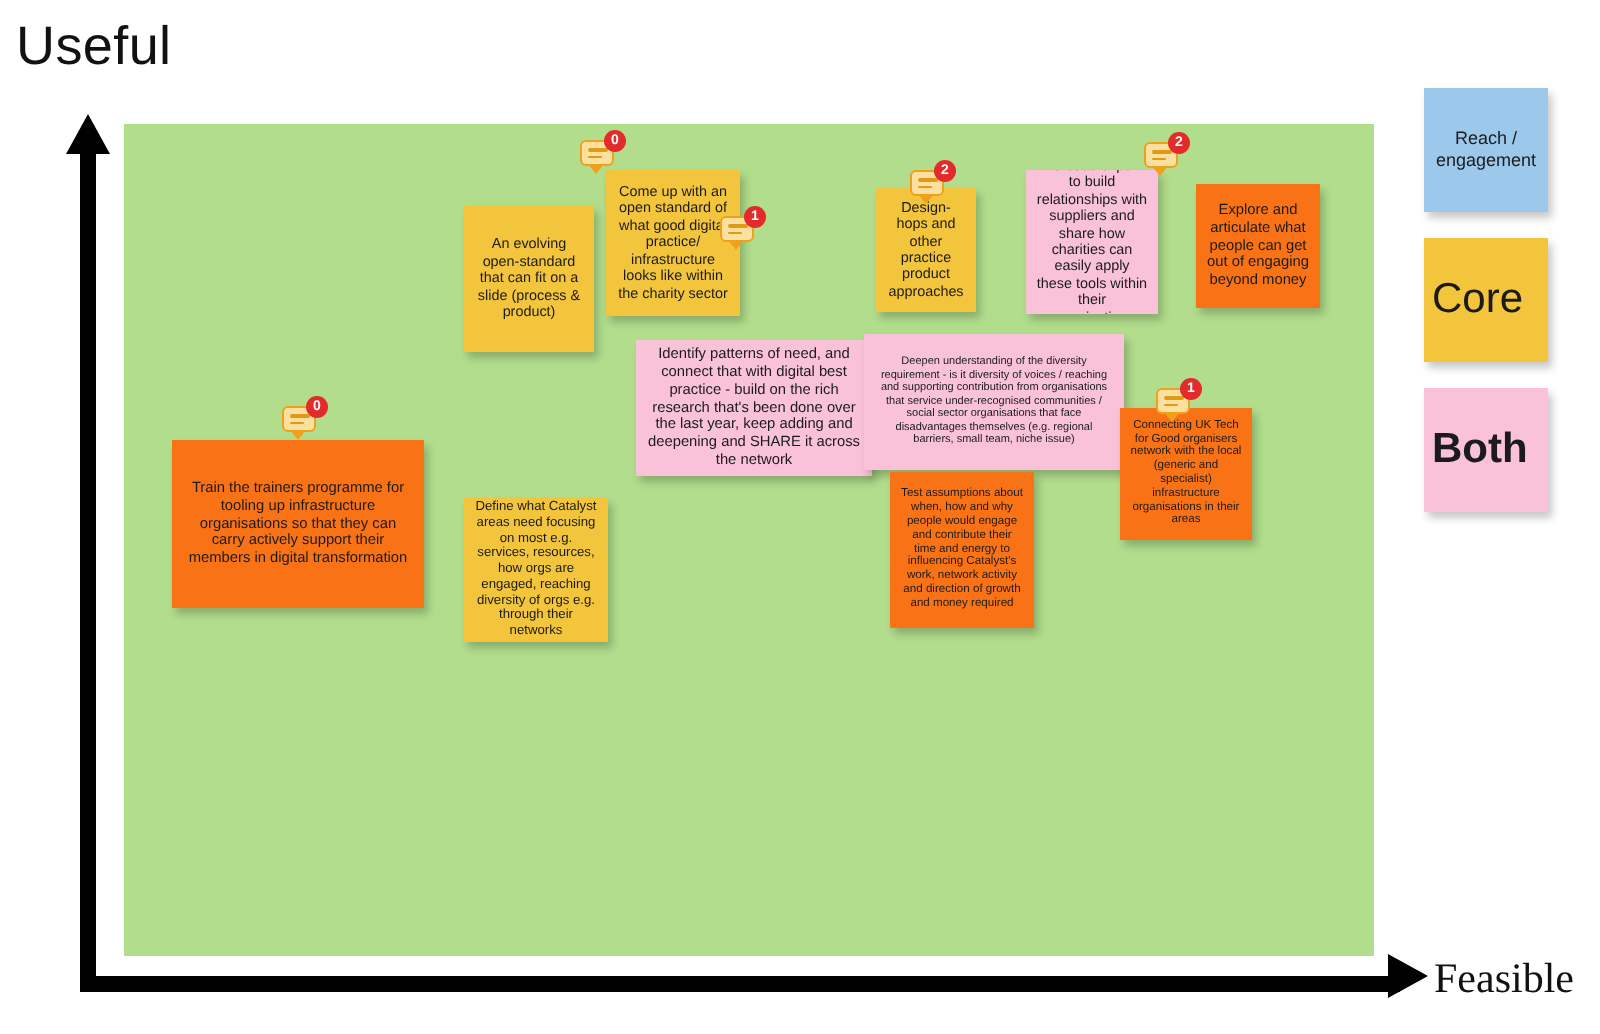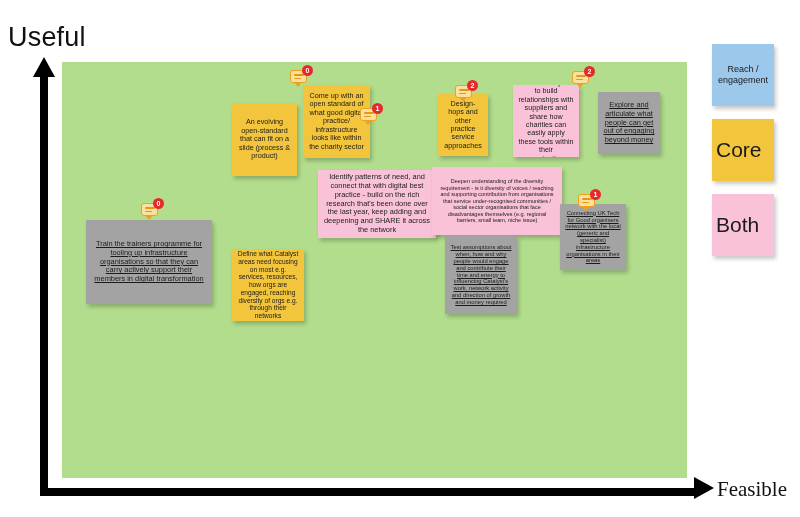--- a/index.html
+++ b/index.html
@@ -15,21 +15,21 @@
     position:absolute;left:0;top:0;width:800px;height:517px;
   }
 
   
   .axis-label{
     position:absolute;
     color:#111111;
     font-weight:400;
     white-space:nowrap;
   }
-  #label-useful{ left:8px; top:22px; font-size:27px; letter-spacing:.2px; }
+  #label-useful{ left:8px; top:8px; font-size:27px; letter-spacing:.2px; }
   #label-feasible{ left:717px; top:477px; font-size:21px;font-family:Liberation Serif, serif; }
 
   .axis-line{ position:absolute; background:#000000; }
   
   #axis-y-shaft{ left:40px; top:72px; width:8px; height:420px; }
   
   #axis-y-head{
     position:absolute;left:33px;top:57px;width:0;height:0;
     border-left:11px solid transparent;border-right:11px solid transparent;
     border-bottom:20px solid #000000;
@@ -57,21 +57,21 @@
     color:#1b1b1b;
     padding:5px 5px;
     box-shadow:2px 3px 4px rgba(0,0,0,.22);
     line-height:1.18;
     overflow:hidden;
     word-wrap:break-word;
   }
   .note span{display:block;width:100%;}
   .note.yellow{ background:#f3c53c; }
   .note.pink{   background:#f9c2d9; }
-  .note.blue{   background:#a3a3a3;text-decoration:underline; }
+  .note.blue{   background:#f97316; }
 
   
   .badge{
     position:absolute;
     width:19px;height:16px;
     z-index:40;
   }
   .badge .bubble{
     position:absolute;left:0;top:0;
     width:17px;height:13px;
@@ -115,21 +115,21 @@
     display:flex;align-items:center;justify-content:flex-start;
     text-align:center;
     color:#1b1b1b;
     box-shadow:2px 3px 4px rgba(0,0,0,.22);
     box-sizing:border-box;
     padding:4px;
     line-height:1.2;
   }
   #legend-reach{ top:0;   left:0; background:#9cc8ec; font-size:9px; }
   #legend-core{  top:75px;left:0; background:#f3c53c; font-size:21px; }
-  #legend-both{  top:150px;left:0;background:#f9c2d9; font-size:21px; }
+  #legend-both{  top:150px;left:0;background:#f9c2d9; font-size:21px;font-weight:bold; }
 </style>
 </head>
 <body>
 
 <div id="board">
 
   <div class="axis-label" id="label-useful">Useful</div>
 
   <div class="axis-label" id="label-feasible">Feasible</div>
 
@@ -155,21 +155,21 @@
         <div class="count">0</div>
       </div>
       <div class="badge" style="left: 360px; top: 108px;">
         <div class="bubble">
           <div class="ln ln1"></div>
           <div class="ln ln2"></div>
         </div>
         <div class="count">1</div>
       </div>
       <div class="note yellow" style="left: 438px; top: 94px; width: 50px; height: 62px; font-size: 7.2px;">
-        <span>Design-hops and other practice service approaches</span>
+        <span>Design-hops and other practice product approaches</span>
       </div>
       <div class="badge" style="left: 455px; top: 85px;">
         <div class="bubble">
           <div class="ln ln1"></div>
           <div class="ln ln2"></div>
         </div>
         <div class="count">2</div>
       </div>
       <div class="note pink" style="left: 513px; top: 85px; width: 66px; height: 72px; font-size: 7.2px;">
         <span>No-code expert to build relationships with suppliers and share how charities can easily apply these tools within their organisations</span>

